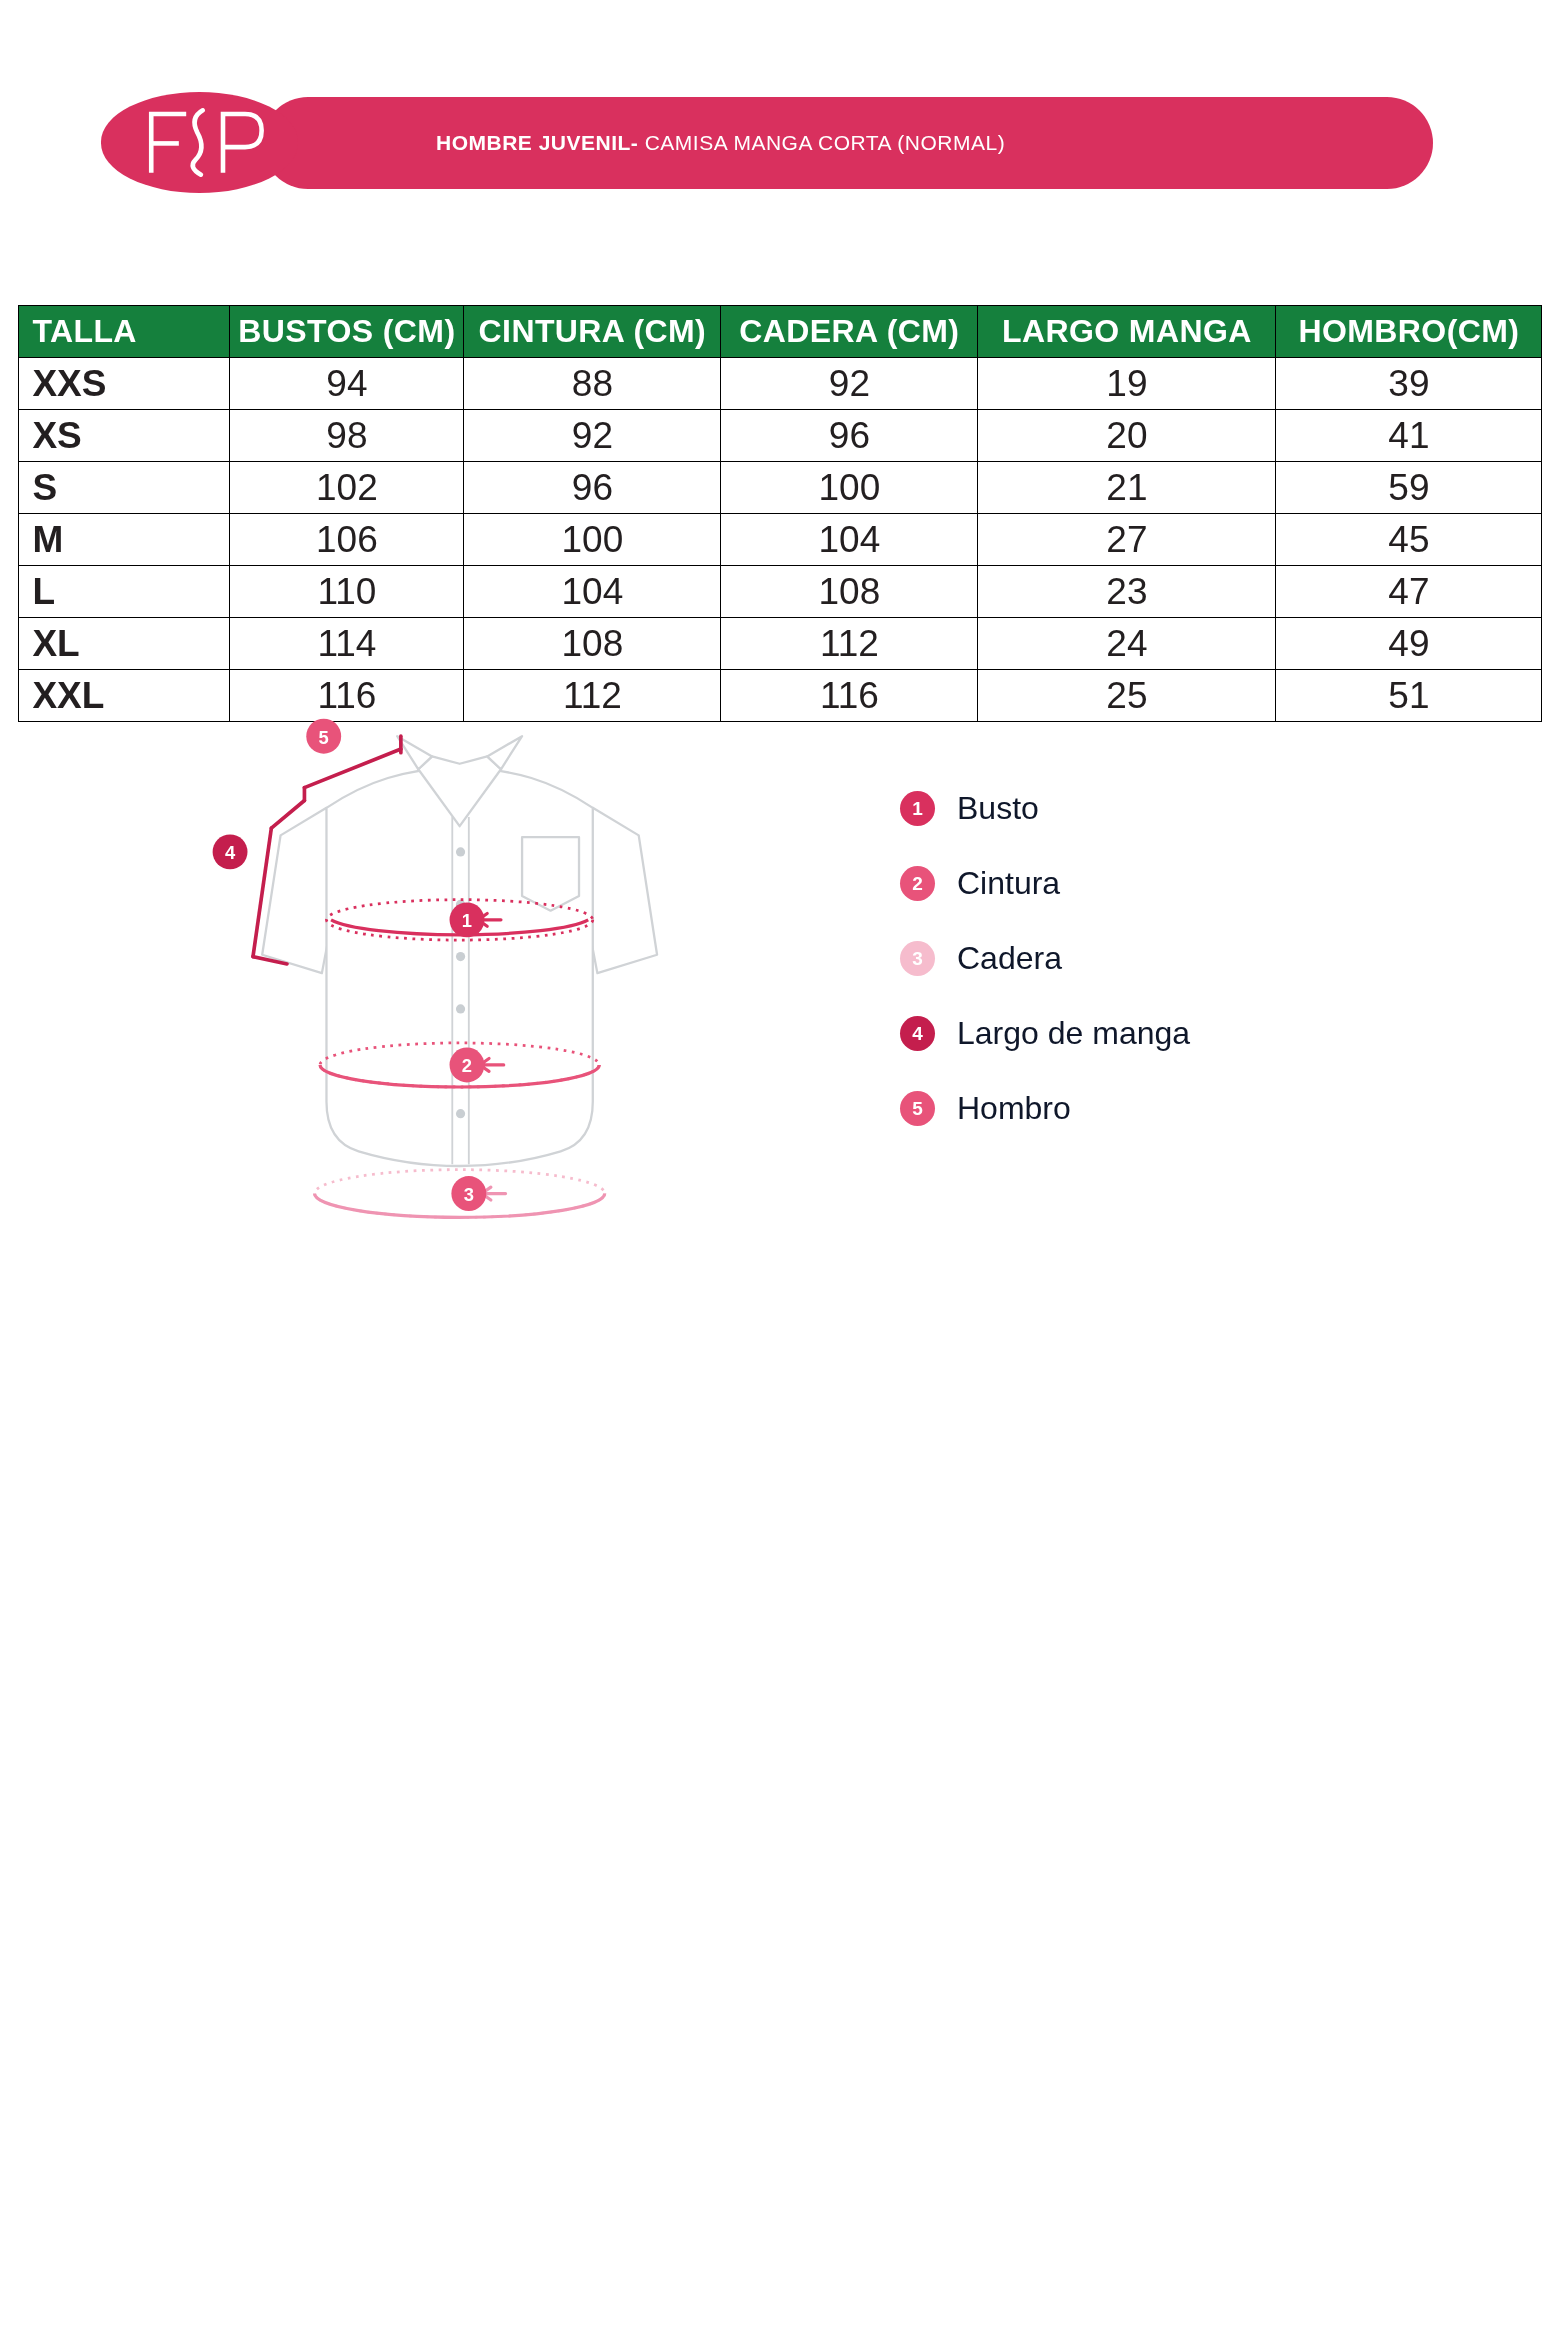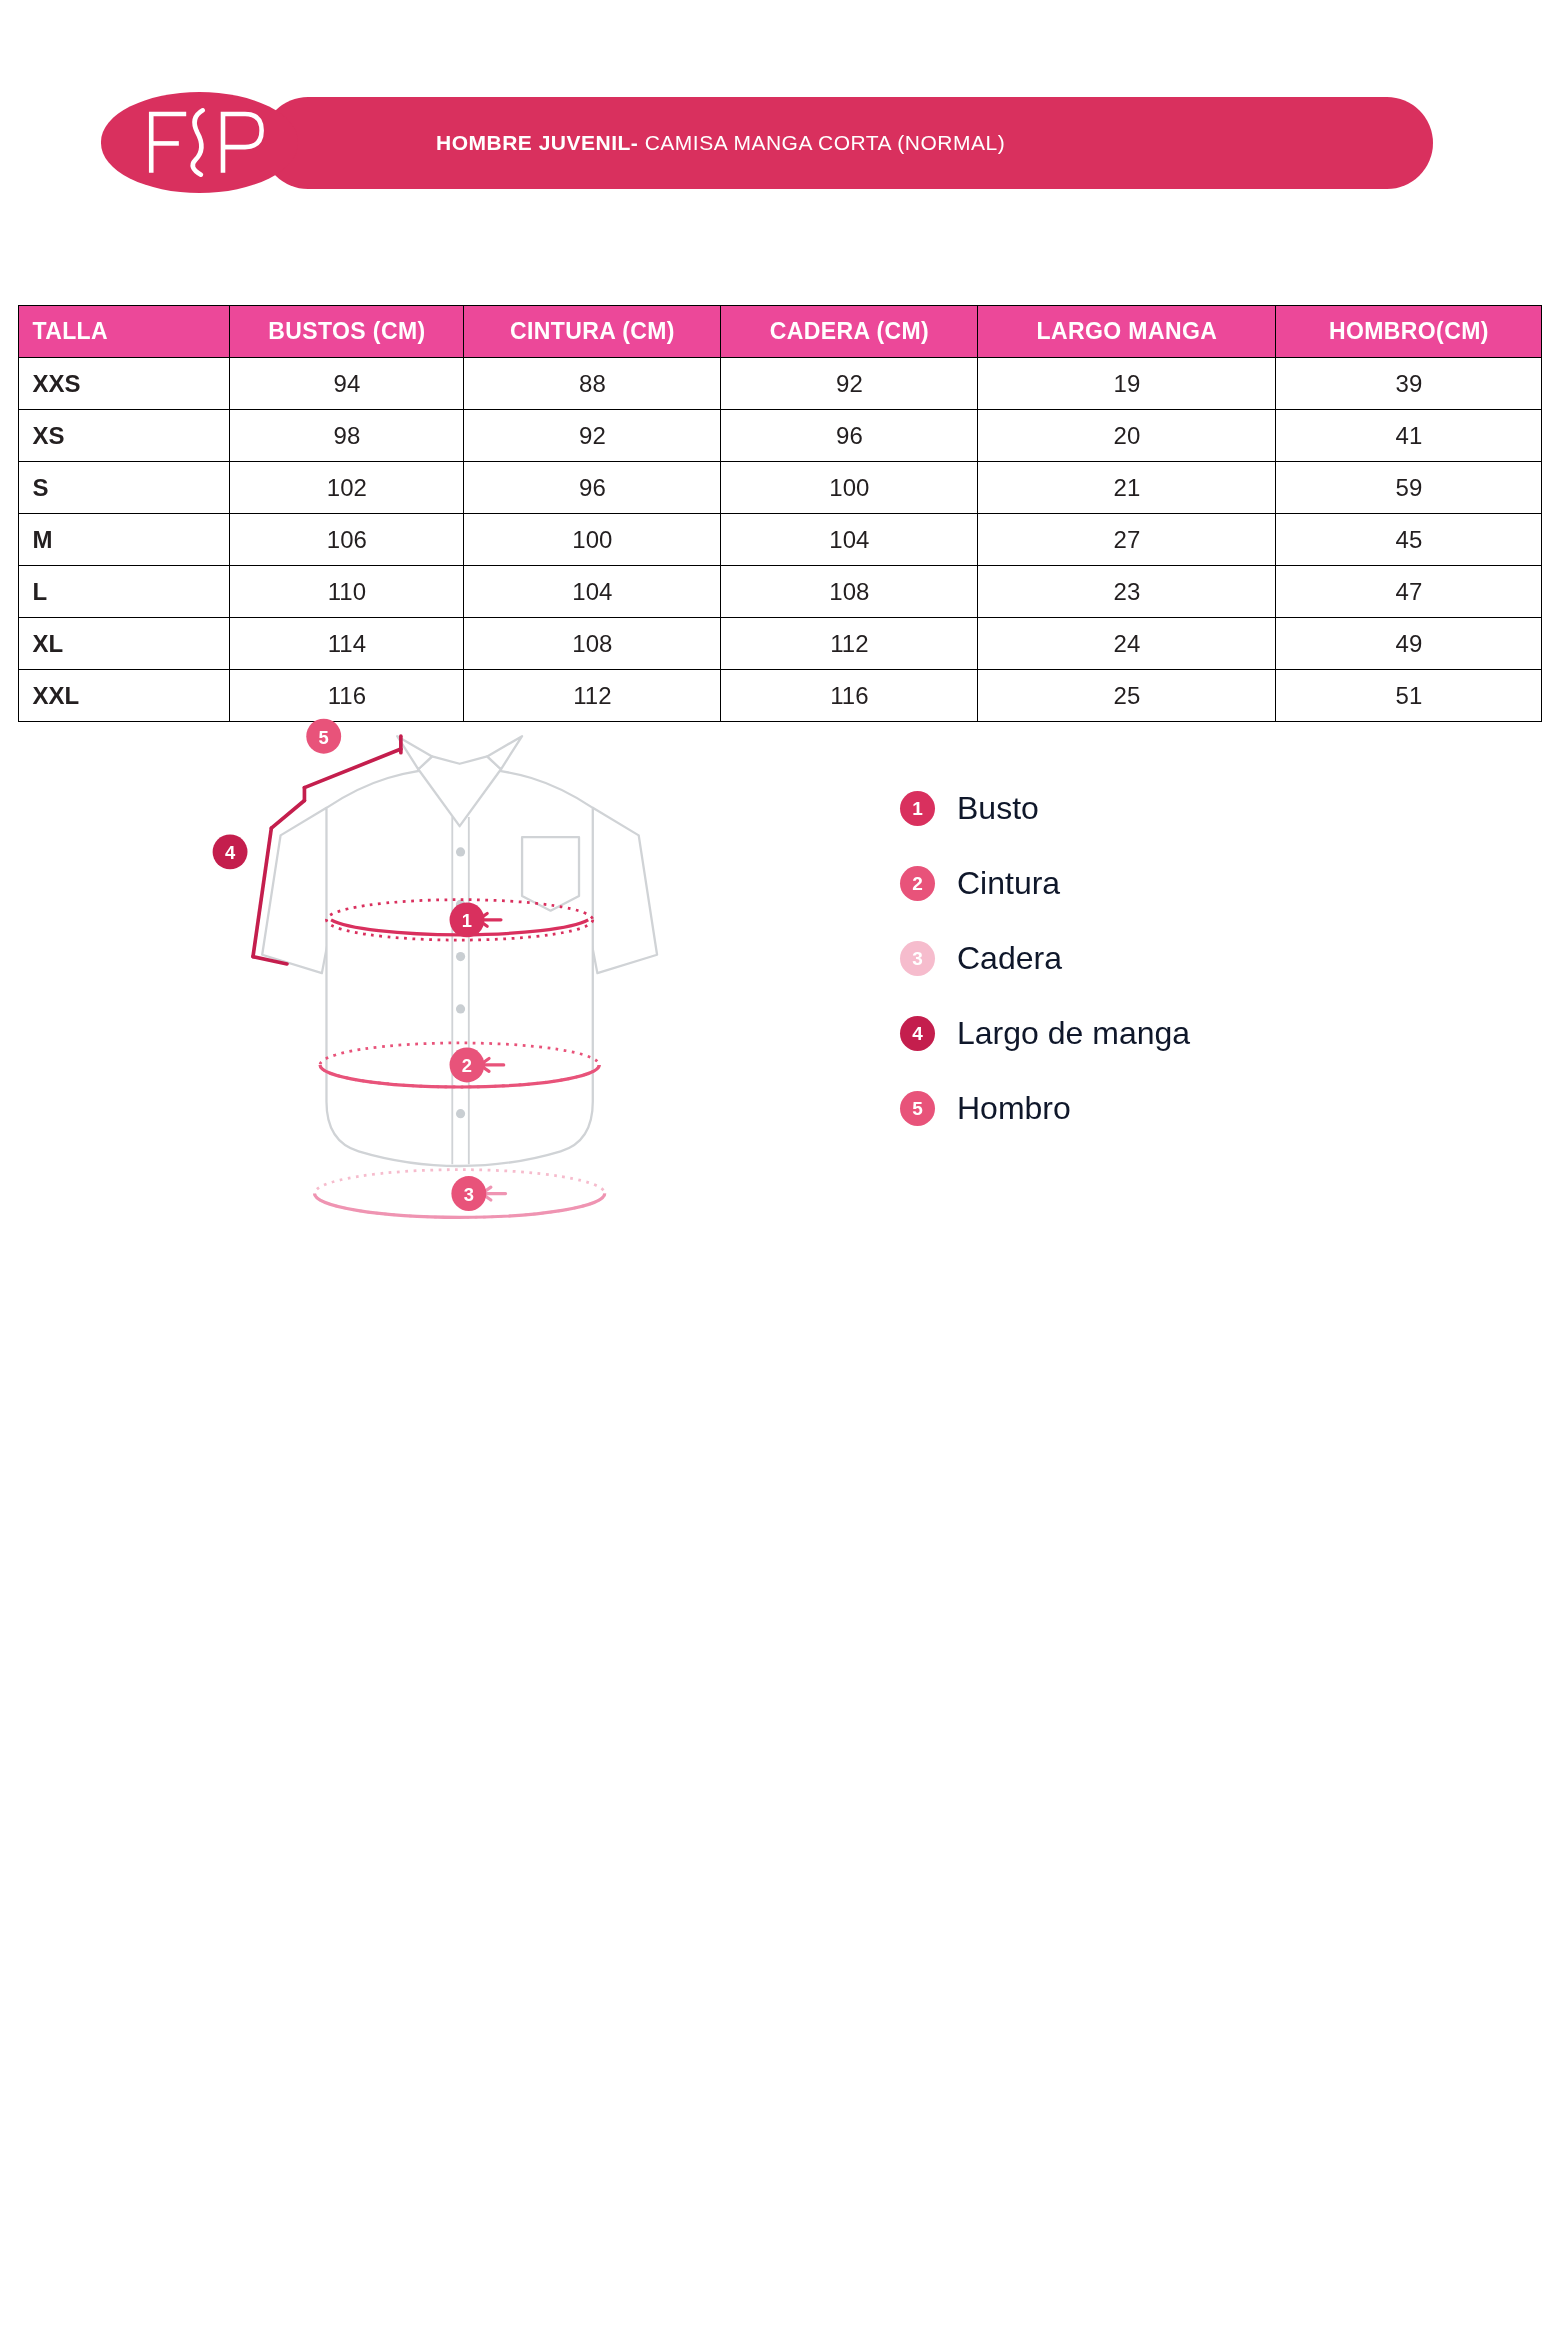--- a/index.html
+++ b/index.html
@@ -71,30 +71,30 @@
   }
   table.size-table {
     border-collapse: collapse;
     width: 100%;
     table-layout: fixed;
   }
   table.size-table th,
   table.size-table td {
     border: 1.8px solid #000000;
     height: 51px;
-    font-size: 24px;
+    font-size: 37px;
     text-align: center;
     padding: 0;
   }
   table.size-table thead th {
-    background: #ec4899;
+    background: #15803d;
     color: #ffffff;
     font-weight: bold;
     letter-spacing: 0.4px;
-    font-size: 23px;
+    font-size: 32px;
   }
   table.size-table thead th.first-col,
   table.size-table td.first-col {
     text-align: left;
     padding-left: 13px;
   }
   table.size-table td.first-col {
     font-weight: bold;
   }
   table.size-table td {

